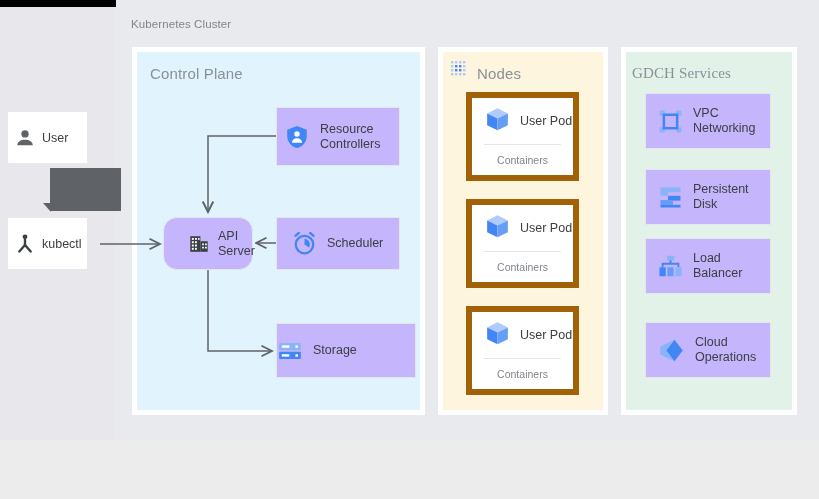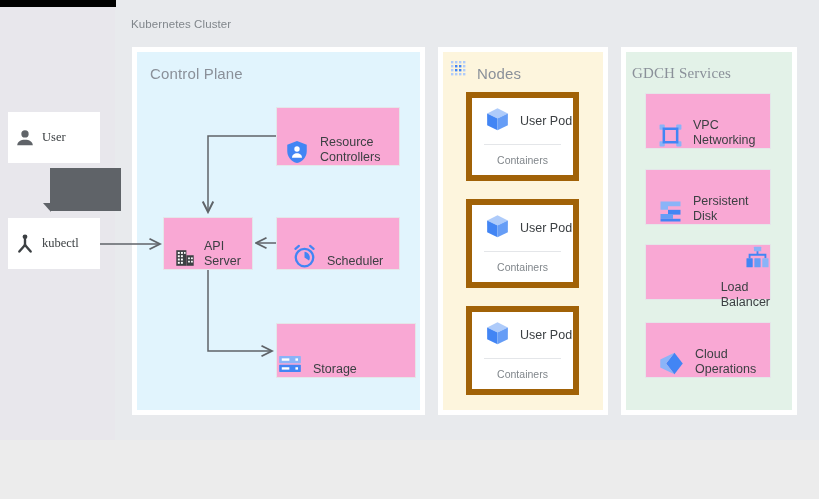--- a/index.html
+++ b/index.html
@@ -71,48 +71,47 @@
   
   .nodes-icon {
     position: absolute;
     left: 450px; top: 60px;
     width: 20px; height: 20px;
   }
 
   
   .card {
     position: absolute;
-    background: #f9a8d4;
+    background: #c4b5fd;
     border: 1px solid #e4e6e9;
     box-sizing: border-box;
     display: flex;
-    align-items: flex-end;
+    align-items: center;
   }
   .card .ic {
     flex: 0 0 auto;
     display: flex;
     align-items: center;
     justify-content: center;
   }
   .card .lbl {
     font-size: 12.5px;
     color: #3c4043;
     line-height: 15px;
     white-space: pre-line;
   }
 
   
   .actor {
     position: absolute;
-    left: 8px; width: 92px; height: 51px;
+    left: 8px; width: 79px; height: 51px;
     background: #ffffff;
     display: flex;
     align-items: center;
     box-sizing: border-box;
-    font-family: Liberation Serif, serif;
   }
   .actor .ic { width: 34px; display: flex; justify-content: center; align-items: center; }
   .actor .lbl { font-size: 12.5px; color: #3c4043; }
   .actor-user   { top: 112px; }
   .actor-kubectl{ top: 218px; }
 
   
   .tooltip-box {
     position: absolute;
     left: 50px; top: 168px;
@@ -121,21 +120,21 @@
   }
   .tooltip-tail {
     position: absolute;
     left: 43px; top: 203px;
     width: 0; height: 0;
     border-left: 8px solid transparent;
     border-top: 9px solid #5f6368;
   }
 
   
-  .c-api   { left: 163px; top: 217px; width: 90px;  height: 53px; padding-left: 10px; gap: 8px; }
+  .c-api   { left: 163px; top: 217px; width: 90px;  height: 53px; padding-left: 24px; gap: 8px; border-radius: 14px; }
   .c-res   { left: 276px; top: 107px; width: 124px; height: 59px; padding-left: 7px; gap: 10px; }
   .c-sched { left: 276px; top: 217px; width: 124px; height: 53px; padding-left: 15px; gap: 10px; }
   .c-stor  { left: 276px; top: 323px; width: 140px; height: 55px; gap: 10px; }
 
   
   .pod {
     position: absolute;
     left: 466px; width: 113px;
     background: #ffffff;
     border: 6px solid #a16207;
@@ -155,21 +154,21 @@
     font-size: 10.5px; color: #80868b;
   }
   .pod1 { top: 92px; }
   .pod2 { top: 199px; }
   .pod3 { top: 306px; }
 
   
   .g-card { left: 645px; width: 126px; padding-left: 12px; gap: 10px; }
   .g-vpc  { top: 93px;  height: 56px; }
   .g-pd   { top: 169px; height: 56px; }
-  .g-lb   { top: 244px; height: 56px; flex-direction: column; }
+  .g-lb   { top: 238px; height: 56px; }
   .g-co   { top: 322px; height: 56px; }
 
   
   .conn { position: absolute; overflow: visible; }
 </style>
 </head>
 <body>
 
 <div id="stage">
 

